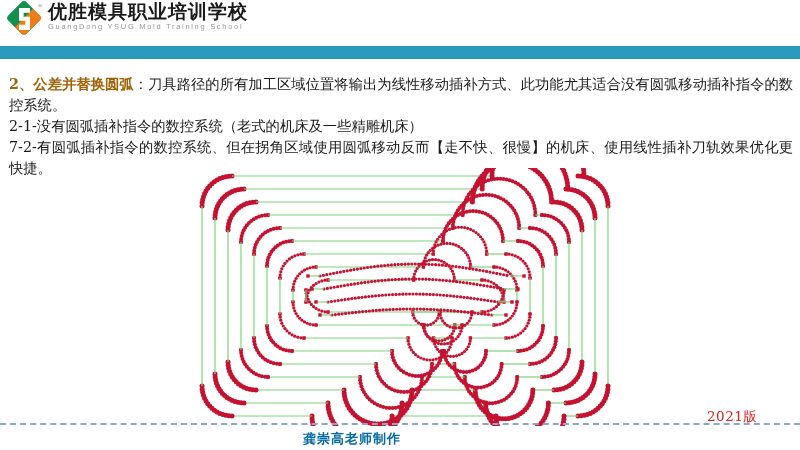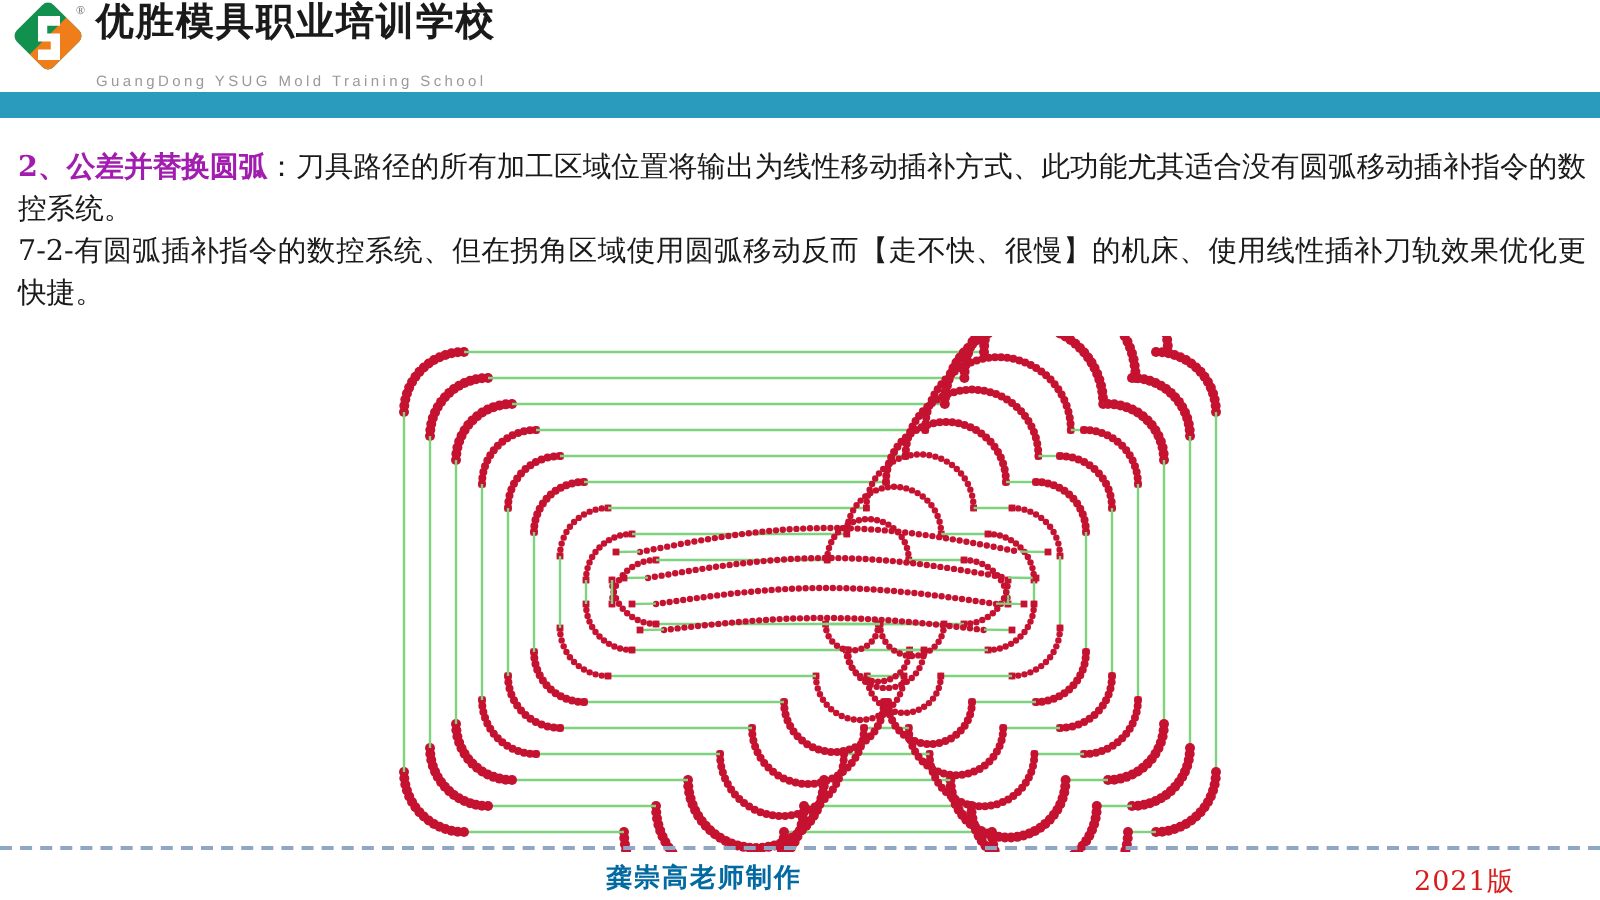--- a/index.html
+++ b/index.html
@@ -31,50 +31,50 @@
     clip-path:polygon(0% 0%,100% 0%,100% 22%,42% 22%,42% 40%,100% 40%,100% 100%,0% 100%,0% 76%,58% 76%,58% 58%,0% 58%);
   }
   .logo-reg{position:absolute;left:30px;top:1px;font-size:6px;color:#666;}
   .logo-text{margin-left:6px;line-height:1;}
   .logo-cn{
     font-family:"DejaVu Sans","Liberation Sans",sans-serif;
     font-weight:bold;font-size:19px;color:#1a1a1a;letter-spacing:1px;
   }
   .logo-en{
     font-family:"Liberation Sans","DejaVu Sans",sans-serif;
-    font-size:7.5px;color:#9a9a9a;letter-spacing:1.7px;margin-top:16px;
+    font-size:7.5px;color:#9a9a9a;letter-spacing:1.7px;margin-top:2px;
   }
   .teal-bar{position:absolute;left:0;top:46px;width:800px;height:13px;background:#2b9bbd;}
 
   
   .body-text{
     position:absolute;left:9px;top:74px;width:784px;
     font-family:"DejaVu Serif","Liberation Serif",serif;
     font-size:14.3px;line-height:21px;color:#1a1a1a;
     text-align:justify;
   }
   .body-text p{margin:0;}
-  .hl-blue{color:#a21caf;font-weight:bold;}
+  .hl-blue{color:#a16207;font-weight:bold;}
 
   
   .diagram{position:absolute;left:180px;top:168px;width:450px;height:258px;}
   .diagram svg{display:block;}
 
   
   .dash-line{
     position:absolute;left:0;top:423px;width:800px;height:0;
     border-top:2px dashed #8fa6c4;
   }
   .footer-author{
     position:absolute;left:303px;top:430px;
     font-family:"DejaVu Serif","Liberation Serif",serif;
     font-size:13px;font-weight:bold;color:#0369a1;letter-spacing:1px;
   }
   .footer-version{
-    position:absolute;left:707px;top:432px;
+    position:absolute;left:707px;top:408px;
     font-family:"DejaVu Serif","Liberation Serif",serif;
     font-size:13.5px;color:#d81d1d;letter-spacing:0.5px;
   }
 </style>
 </head>
 <body>
 
 <div id="slide">
 
   <div class="header">
@@ -87,20 +87,21 @@
       <div class="logo-text">
         <div class="logo-cn">优胜模具职业培训学校</div>
         <div class="logo-en">GuangDong YSUG Mold Training School</div>
       </div>
     </div>
   </div>
   <div class="teal-bar"></div>
 
   <div class="body-text">
     <p><span class="hl-blue">2、公差并替换圆弧</span><span>：刀具路径的所有加工区域位置将输出为线性移动插补方式、此功能尤其适合没有圆弧移动插补指令的数控系统。</span></p>
+    <p>2-1-没有圆弧插补指令的数控系统（老式的机床及一些精雕机床）</p>
     <p>7-2-有圆弧插补指令的数控系统、但在拐角区域使用圆弧移动反而【走不快、很慢】的机床、使用线性插补刀轨效果优化更快捷。</p>
   </div>
 
   <div class="diagram">
     <svg width="450" height="258" viewBox="0 0 450 258" xmlns="http://www.w3.org/2000/svg">
       <g id="paths">
           <circle cx="22.00" cy="38.00" r="2.5" fill="#c41230"></circle>
           <circle cx="22.16" cy="34.86" r="2.5" fill="#c41230"></circle>
           <circle cx="22.66" cy="31.76" r="2.5" fill="#c41230"></circle>
           <circle cx="23.47" cy="28.73" r="2.5" fill="#c41230"></circle>

